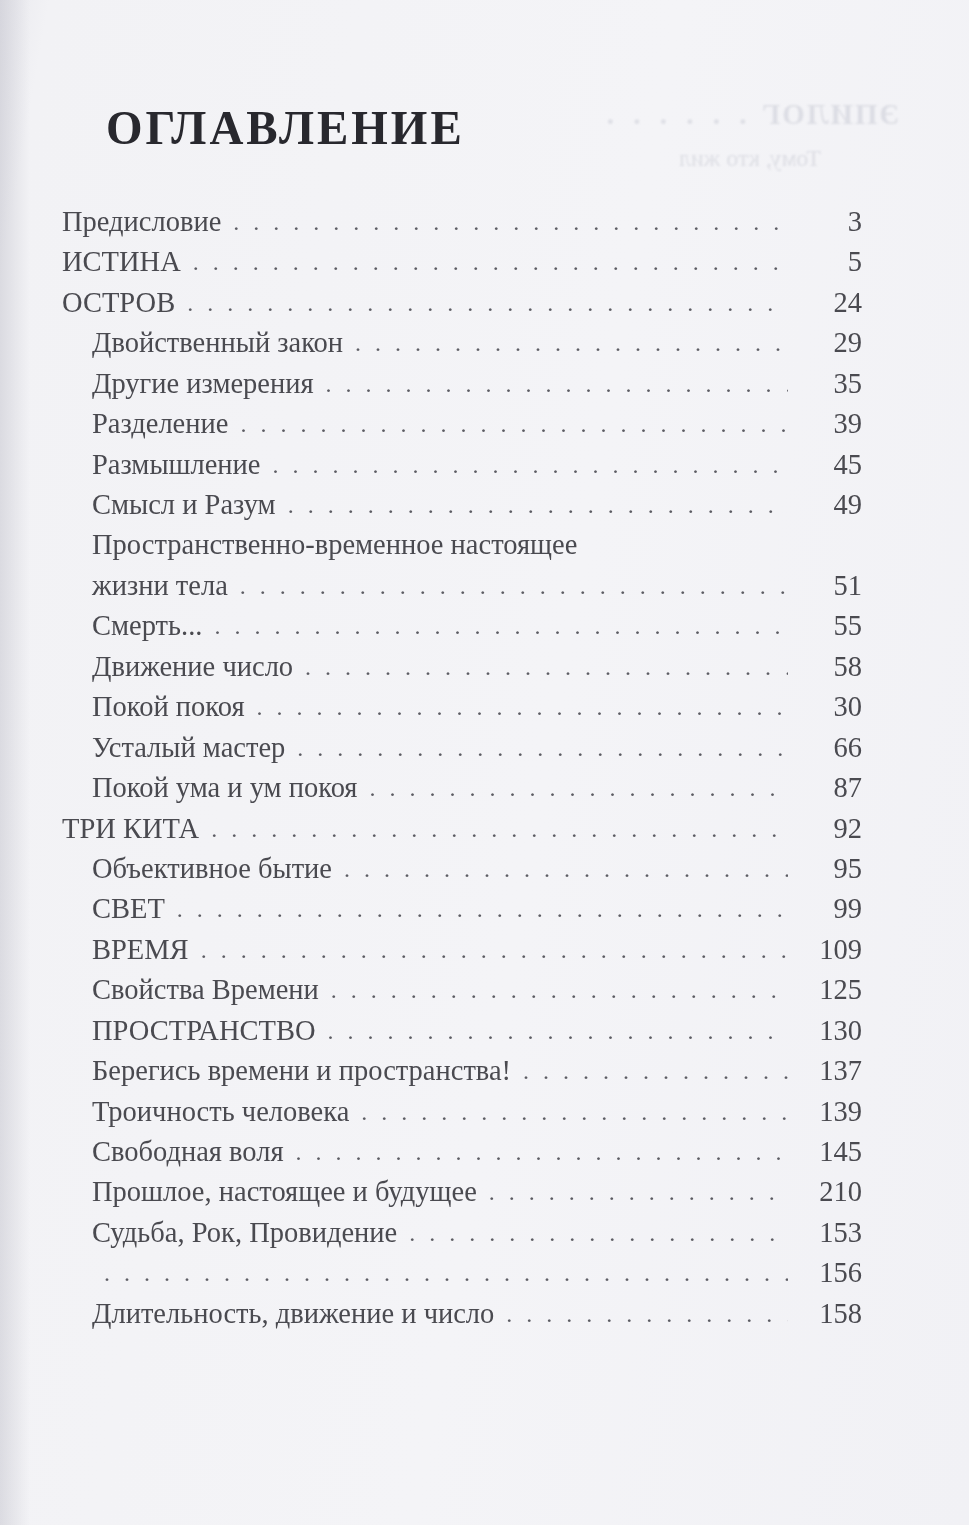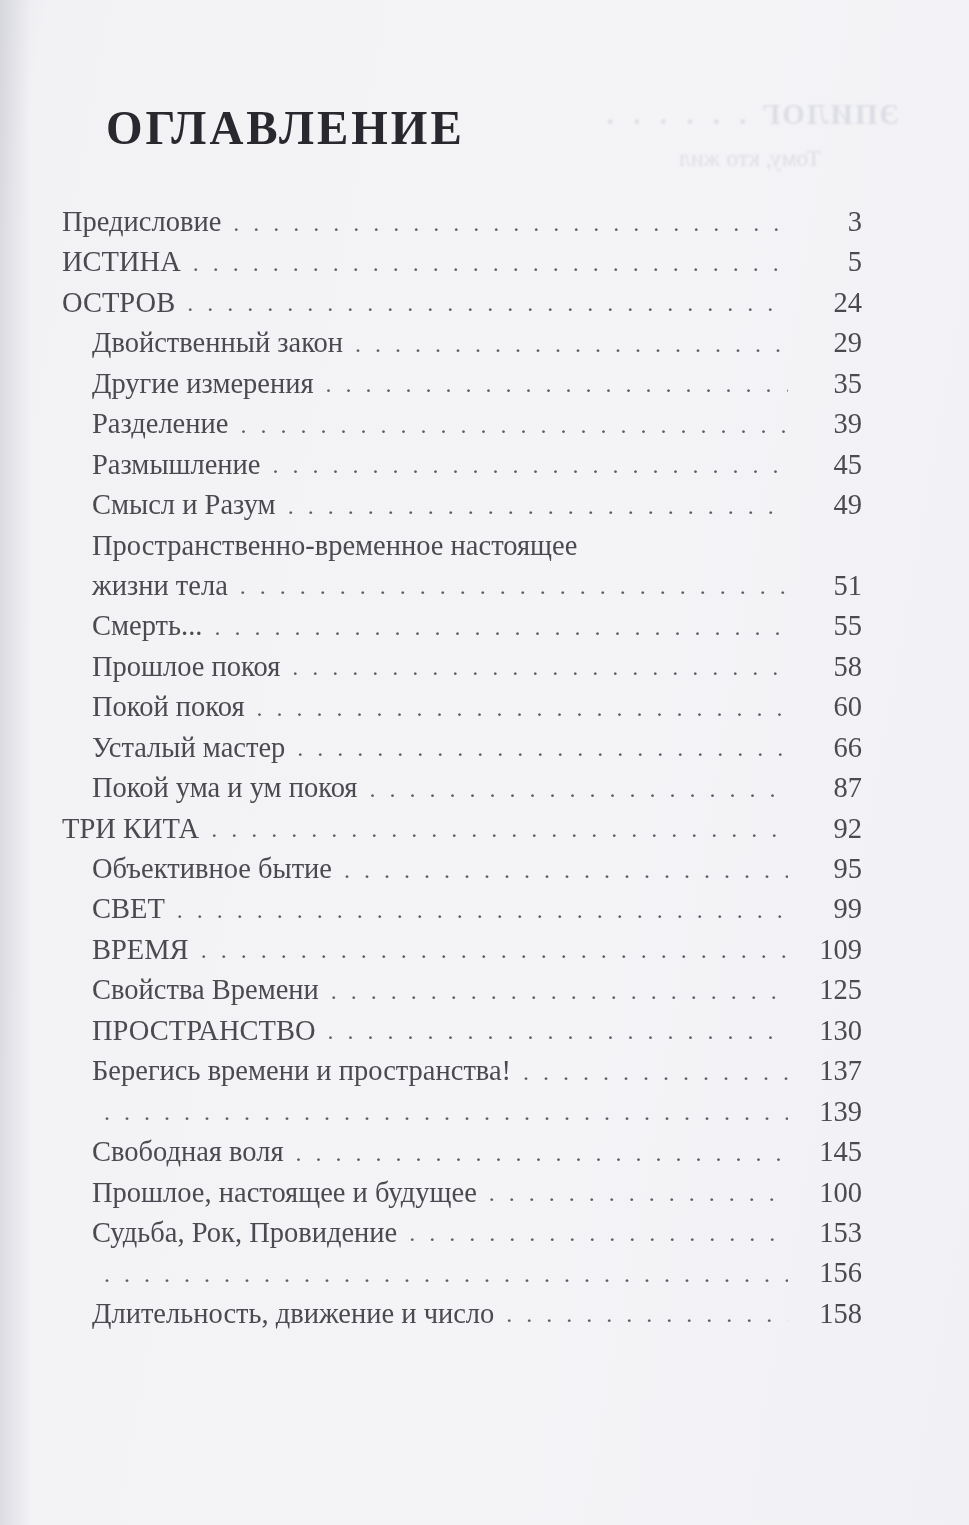--- a/index.html
+++ b/index.html
@@ -52,21 +52,21 @@
   .bleed-dots{letter-spacing:6px;}
   .bleed-line2{font-size:24px;margin-top:14px;}
   .toc{
     position:absolute;
     left:62px;top:202px;
     width:800px;
     color:var(--text);
   }
   .toc-row{
     display:flex;
-    align-items:center;
+    align-items:flex-end;
     height:40.45px;
     font-size:28.5px;
     line-height:40.45px;
   }
   .toc-row.ind{padding-left:30px;}
   .toc-label{white-space:nowrap;}
   .toc-leader{
     flex:1;
     overflow:hidden;
     white-space:nowrap;
@@ -147,28 +147,28 @@
         <span class="toc-label">жизни тела</span>
         <span class="toc-leader"></span>
         <span class="toc-page">51</span>
       </div>
       <div class="toc-row ind">
         <span class="toc-label">Смерть...</span>
         <span class="toc-leader"></span>
         <span class="toc-page">55</span>
       </div>
       <div class="toc-row ind">
-        <span class="toc-label">Прошлое покоя</span>
+        <span class="toc-label">Движение число</span>
         <span class="toc-leader"></span>
         <span class="toc-page">58</span>
       </div>
       <div class="toc-row ind">
         <span class="toc-label">Покой покоя</span>
         <span class="toc-leader"></span>
-        <span class="toc-page">60</span>
+        <span class="toc-page">30</span>
       </div>
       <div class="toc-row ind">
         <span class="toc-label">Усталый мастер</span>
         <span class="toc-leader"></span>
         <span class="toc-page">66</span>
       </div>
       <div class="toc-row ind">
         <span class="toc-label">Покой ума и ум покоя</span>
         <span class="toc-leader"></span>
         <span class="toc-page">87</span>
@@ -202,32 +202,33 @@
         <span class="toc-label">ПРОСТРАНСТВО</span>
         <span class="toc-leader"></span>
         <span class="toc-page">130</span>
       </div>
       <div class="toc-row ind">
         <span class="toc-label">Берегись времени и пространства!</span>
         <span class="toc-leader"></span>
         <span class="toc-page">137</span>
       </div>
       <div class="toc-row ind">
+        <span class="toc-label">Троичность человека</span>
         <span class="toc-leader"></span>
         <span class="toc-page">139</span>
       </div>
       <div class="toc-row ind">
         <span class="toc-label">Свободная воля</span>
         <span class="toc-leader"></span>
         <span class="toc-page">145</span>
       </div>
       <div class="toc-row ind">
         <span class="toc-label">Прошлое, настоящее и будущее</span>
         <span class="toc-leader"></span>
-        <span class="toc-page">100</span>
+        <span class="toc-page">210</span>
       </div>
       <div class="toc-row ind">
         <span class="toc-label">Судьба, Рок, Провидение</span>
         <span class="toc-leader"></span>
         <span class="toc-page">153</span>
       </div>
       <div class="toc-row ind">
         <span class="toc-leader"></span>
         <span class="toc-page">156</span>
       </div>

